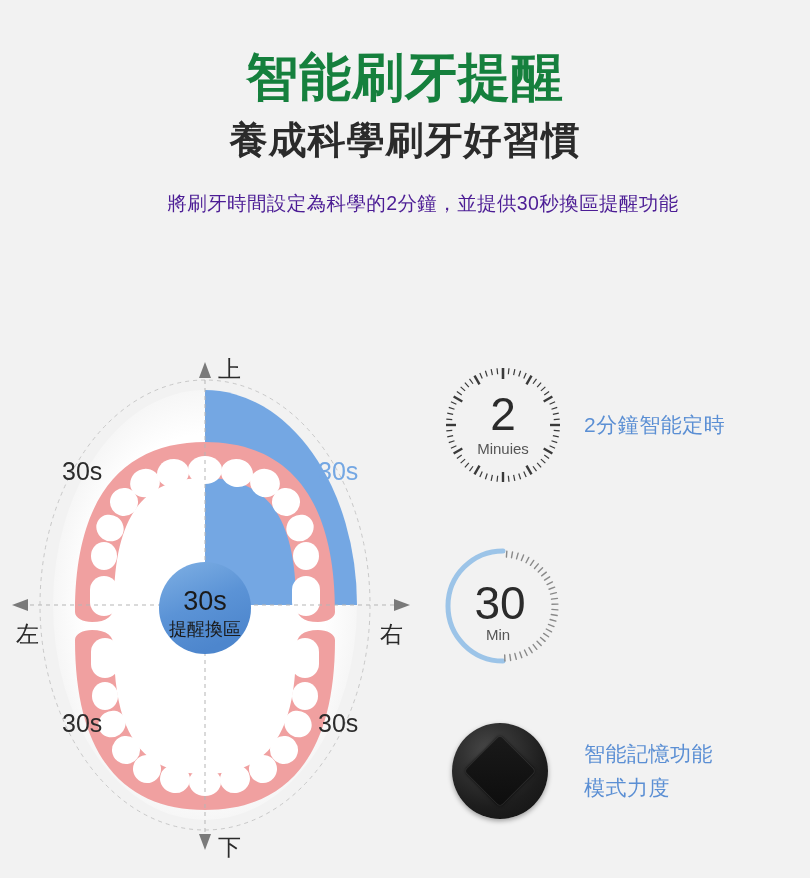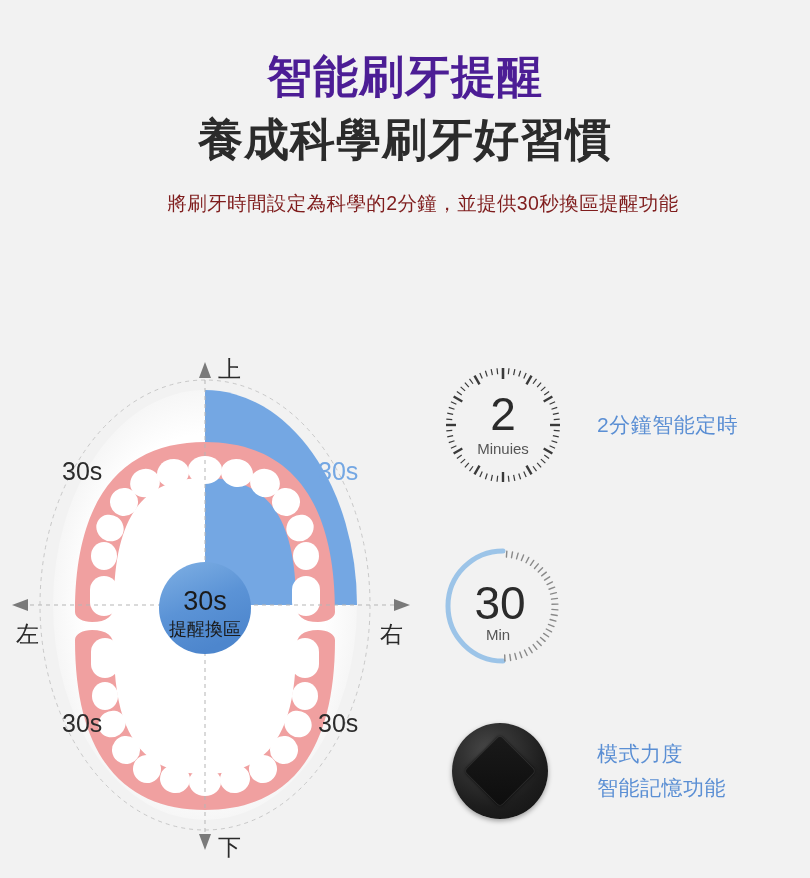--- a/index.html
+++ b/index.html
@@ -7,49 +7,49 @@
     width:810px;height:878px;
     background:#f2f2f2;
     font-family:"Liberation Sans","DejaVu Sans",sans-serif;
     overflow:hidden;position:relative;
   }
   .page{position:relative;width:810px;height:878px;}
 
   
   .heading-block{padding-top:46px;text-align:center;}
   .h1{
-    font-size:45px;line-height:62px;font-weight:bold;
-    color:#4c1d95;letter-spacing:1px;
+    font-size:52px;line-height:62px;font-weight:bold;
+    color:#15803d;letter-spacing:1px;
   }
   .h2{
-    font-size:45px;line-height:64px;font-weight:bold;
+    font-size:38px;line-height:64px;font-weight:bold;
     color:#2b2b2b;letter-spacing:1px;
   }
   .subblock{margin-top:16px;text-align:center;}
   .sub{
-    font-size:19.5px;line-height:30px;color:#7f1d1d;
+    font-size:19.5px;line-height:30px;color:#4c1d95;
     letter-spacing:.4px;
     padding-left:36px;
   }
 
   
   .lower{position:absolute;top:350px;left:0;width:810px;height:528px;}
 
   
   .diagram{position:absolute;left:0;top:0;width:440px;height:528px;}
   .diagram svg{display:block;}
 
   
   .features{position:absolute;left:440px;top:0;width:370px;height:528px;}
   .frow{position:absolute;left:0;display:flex;align-items:center;height:126px;}
   .frow.r1{top:12px;}
   .frow.r2{top:193px;text-align:right;}
   .frow.r3{top:358px;}
   .ficon{width:126px;height:126px;position:relative;flex:0 0 126px;}
-  .flabels{margin-left:31px;}
+  .flabels{margin-left:18px;}
   .flabel{
     font-size:21px;line-height:34px;color:#5b8fd4;
     letter-spacing:.5px;white-space:nowrap;
   }
 
   
   .knob{
     width:96px;height:96px;border-radius:50%;
     margin:15px 0 0 12px;position:relative;
     background:
@@ -490,20 +490,20 @@
         </div>
       </div>
 
       <div class="frow r3">
         <div class="ficon">
           <div class="knob">
             <div class="dia"></div>
           </div>
         </div>
         <div class="flabels">
+          <div class="flabel">智能記憶功能</div>
           <div class="flabel">模式力度</div>
-          <div class="flabel">智能記憶功能</div>
         </div>
       </div>
 
     </div>
   </div>
 </div>
 
 </body></html>

